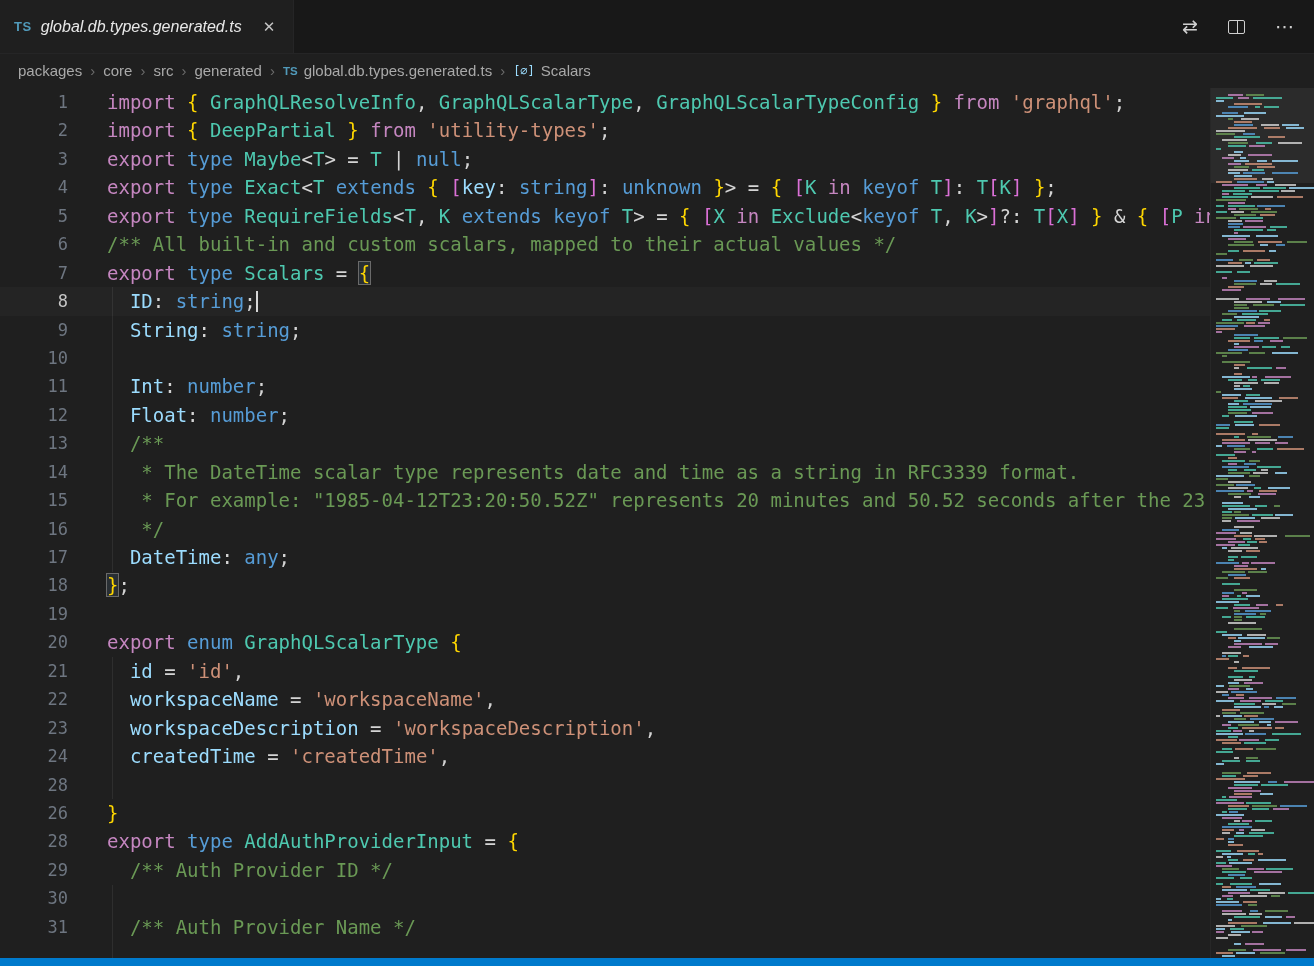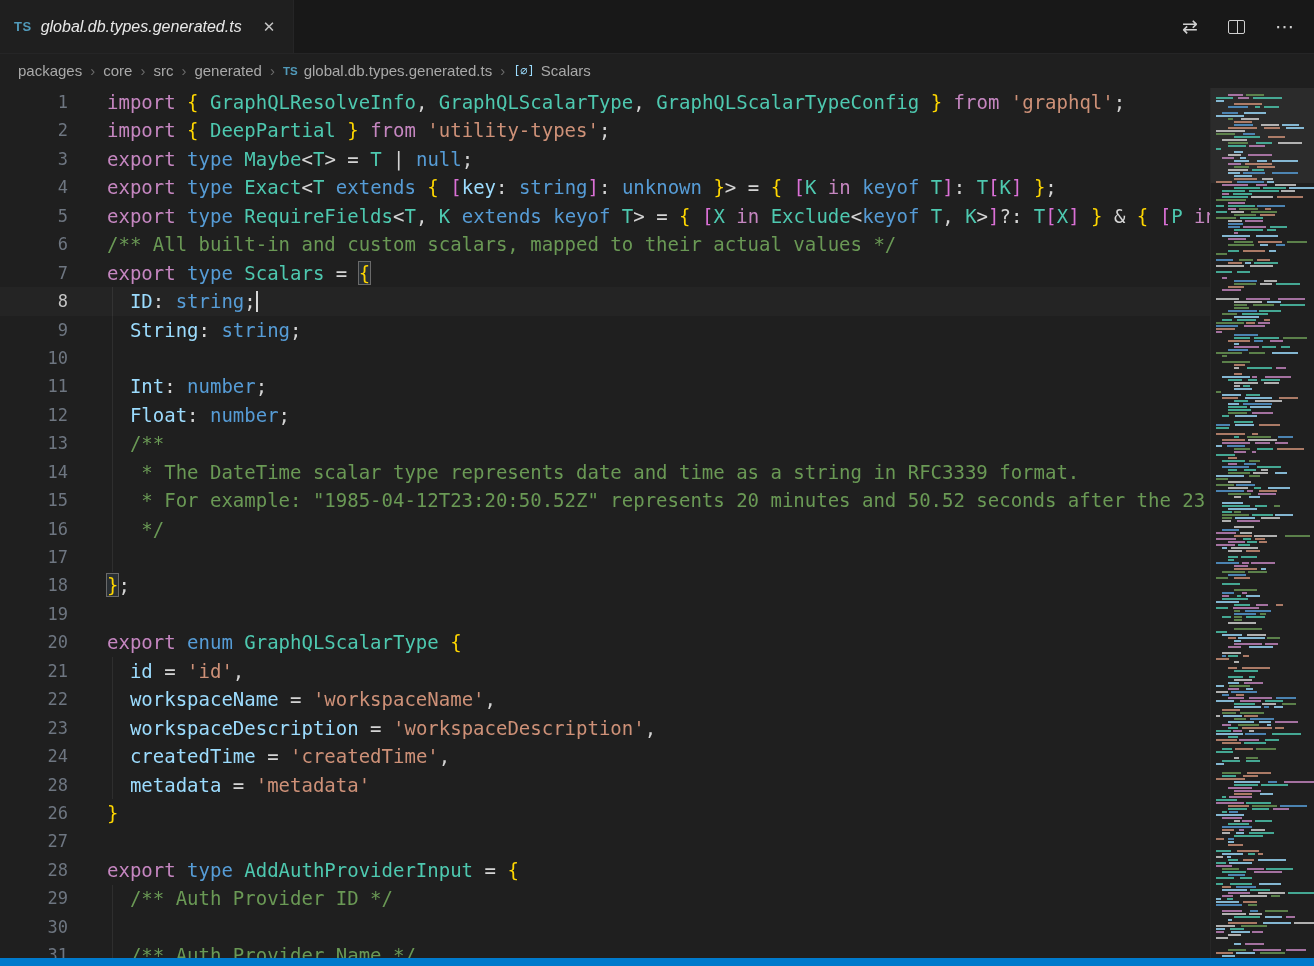--- a/index.html
+++ b/index.html
@@ -114,31 +114,30 @@
       <div class="line"><span class="ln">7</span><span class="code"><span class="tok-kw1">export </span><span class="tok-kw2">type </span><span class="tok-type">Scalars</span><span class="tok-pun"> = </span><span class="tok-b1 bracket-match">{</span></span></div>
       <div class="line active"><span class="ln active">8</span><span class="code"><span class="tok-var">  ID</span><span class="tok-pun">: </span><span class="tok-kw2">string</span><span class="tok-pun">;</span><span class="cursor"></span></span></div>
       <div class="line"><span class="ln">9</span><span class="code"><span class="tok-var">  String</span><span class="tok-pun">: </span><span class="tok-kw2">string</span><span class="tok-pun">;</span></span></div>
       <div class="line"><span class="ln">10</span></div>
       <div class="line"><span class="ln">11</span><span class="code"><span class="tok-var">  Int</span><span class="tok-pun">: </span><span class="tok-kw2">number</span><span class="tok-pun">;</span></span></div>
       <div class="line"><span class="ln">12</span><span class="code"><span class="tok-var">  Float</span><span class="tok-pun">: </span><span class="tok-kw2">number</span><span class="tok-pun">;</span></span></div>
       <div class="line"><span class="ln">13</span><span class="code"><span class="tok-com">  /**</span></span></div>
       <div class="line"><span class="ln">14</span><span class="code"><span class="tok-com">   * The DateTime scalar type represents date and time as a string in RFC3339 format.</span></span></div>
       <div class="line"><span class="ln">15</span><span class="code"><span class="tok-com">   * For example: "1985-04-12T23:20:50.52Z" represents 20 minutes and 50.52 seconds after the 23</span></span></div>
       <div class="line"><span class="ln">16</span><span class="code"><span class="tok-com">   */</span></span></div>
-      <div class="line"><span class="ln">17</span></div>
+      <div class="line"><span class="ln">17</span><span class="code"><span class="tok-var">  DateTime</span><span class="tok-pun">: </span><span class="tok-kw2">any</span><span class="tok-pun">;</span></span></div>
       <div class="line"><span class="ln">18</span><span class="code"><span class="tok-b1 bracket-match">}</span><span class="tok-pun">;</span></span></div>
       <div class="line"><span class="ln">19</span><span class="code"></span></div>
       <div class="line"><span class="ln">20</span><span class="code"><span class="tok-kw1">export </span><span class="tok-kw2">enum </span><span class="tok-type">GraphQLScalarType</span><span class="tok-b1"> {</span></span></div>
       <div class="line"><span class="ln">21</span><span class="code"><span class="tok-var">  id</span><span class="tok-pun"> = </span><span class="tok-str">'id'</span><span class="tok-pun">,</span></span></div>
       <div class="line"><span class="ln">22</span><span class="code"><span class="tok-var">  workspaceName</span><span class="tok-pun"> = </span><span class="tok-str">'workspaceName'</span><span class="tok-pun">,</span></span></div>
       <div class="line"><span class="ln">23</span><span class="code"><span class="tok-var">  workspaceDescription</span><span class="tok-pun"> = </span><span class="tok-str">'workspaceDescription'</span><span class="tok-pun">,</span></span></div>
       <div class="line"><span class="ln">24</span><span class="code"><span class="tok-var">  createdTime</span><span class="tok-pun"> = </span><span class="tok-str">'createdTime'</span><span class="tok-pun">,</span></span></div>
-      <div class="line"><span class="ln">28</span><span class="code"><span class="tok-var">  metadata</span><span class="tok-pun"> = </span><span class="tok-str">'metadata'</span></span></div>
+      <div class="line"><span class="ln">28</span></div>
       <div class="line"><span class="ln">26</span><span class="code"><span class="tok-b1">}</span></span></div>
-      <div class="line"><span class="ln">27</span><span class="code"></span></div>
       <div class="line"><span class="ln">28</span><span class="code"><span class="tok-kw1">export </span><span class="tok-kw2">type </span><span class="tok-type">AddAuthProviderInput</span><span class="tok-pun"> = </span><span class="tok-b1">{</span></span></div>
       <div class="line"><span class="ln">29</span><span class="code"><span class="tok-com">  /** Auth Provider ID */</span></span></div>
       <div class="line"><span class="ln">30</span></div>
       <div class="line"><span class="ln">31</span><span class="code"><span class="tok-com">  /** Auth Provider Name */</span></span></div>
       <div class="indent-guide" style="top: 199.15px; height: 284.5px;"></div>
       <div class="indent-guide" style="top: 569px; height: 142.25px;"></div>
       <div class="indent-guide" style="top: 796.6px; height: 85.35px;"></div>
     </div>
   <div class="minimap">
     <div class="mm-slider"></div>

